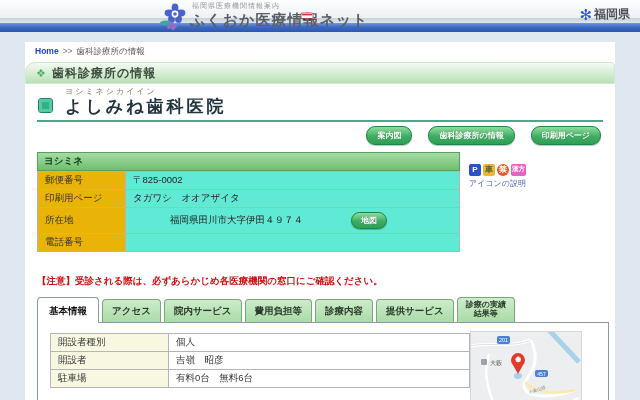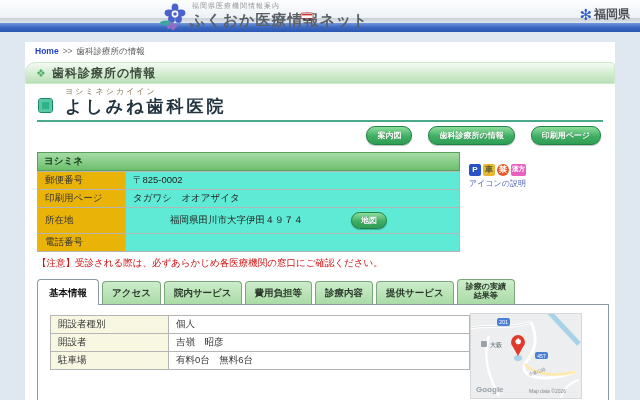--- a/index.html
+++ b/index.html
@@ -62,21 +62,21 @@
   .icons-area { position:absolute; left:432px; top:12px; width:150px; }
   .badge-row { display:flex; gap:2px; }
   .badge { height:12px; min-width:12px; border-radius:2px; color:#fff; font-size:8px; font-weight:bold;
     display:flex; align-items:center; justify-content:center; padding:0 1px; }
   .badge.b1 { background:#2a52c8; }
   .badge.b2 { background:#e8b830; color:#553; }
   .badge.b3 { background:#e85a28; border-radius:50%; }
   .badge.b4 { background:#e860c0; font-size:6.5px; }
   .icons-caption { font-size:8px; color:#5566bb; margin-top:2px; cursor:pointer; }
 
-  .notice { margin:5px 12px 0; font-size:9.5px; font-weight:normal; color:#cc1111; }
+  .notice { margin:23px 12px 0; font-size:9.5px; font-weight:bold; color:#cc1111; }
 
   
   .tabs { display:flex; align-items:flex-end; gap:3px; margin:9px 6px 0 12px; position:relative; z-index:2; }
   .tab { background:linear-gradient(180deg,#cdeccb,#aadba6); border:1px solid #7aa87a; border-bottom:none;
     border-radius:4px 4px 0 0; font-size:9.5px; font-weight:bold; color:#2a3a2a; padding:5px 9px 4px; cursor:pointer; text-align:center; }
   .tab.active { background:#fff; border-color:#8a9aa5; padding:7px 11px 5px; margin-bottom:-1px; color:#111; }
   .tab.two-line { font-size:8px; line-height:1.15; padding:2px 8px 3px; }
 
   .tab-body { position:relative; margin:0 6px 0 12px; border:1px solid #8a9aa5; background:#fff; height:128px; padding:10px 0 0 12px; }
   table.kv2 { border-collapse:collapse; width:420px; font-size:9.5px; }

